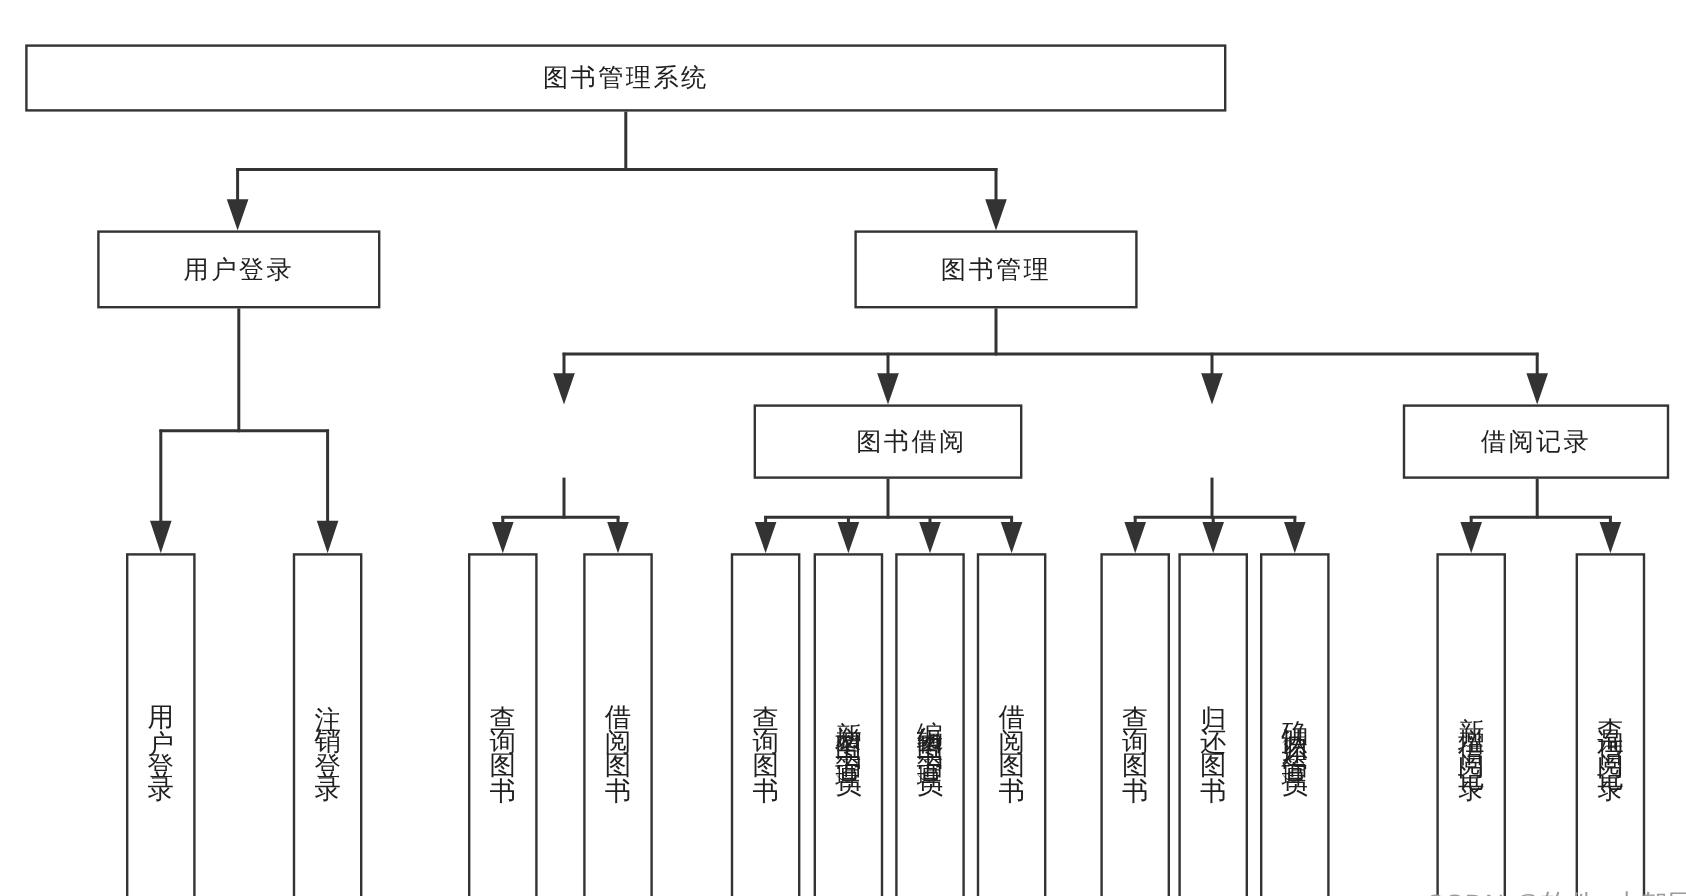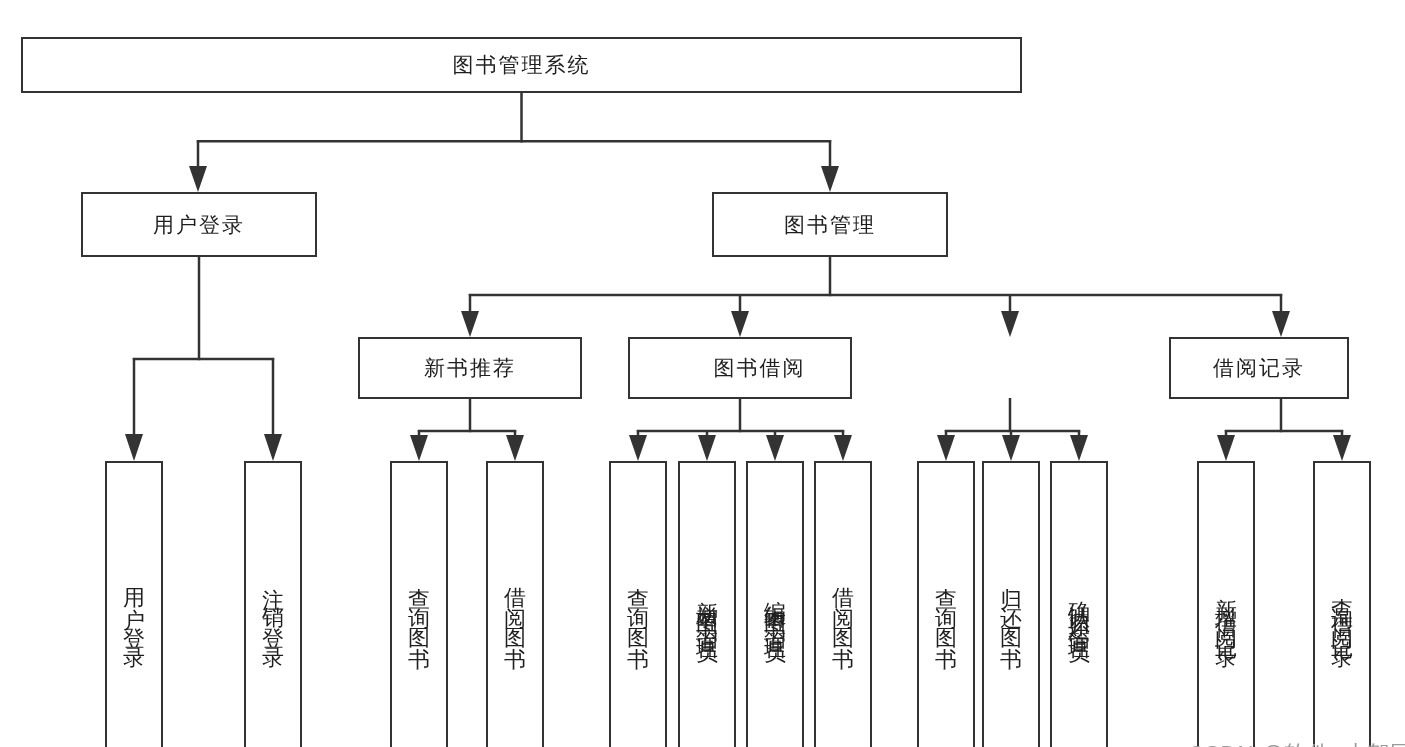--- a/index.html
+++ b/index.html
@@ -130,27 +130,24 @@
     <span class="hlabel">图书管理系统</span>
   </div>
 
   <div class="box" style="left:81px;top:168px;width:236px;height:65px;">
     <span class="hlabel">用户登录</span>
   </div>
   <div class="box" style="left:712px;top:168px;width:236px;height:65px;text-align:right;">
     <span class="hlabel">图书管理</span>
   </div>
 
-  <div class="box" style="left:358px;top:313px;width:224px;height:62px;">
-    <span class="hlabel">新书推荐</span>
-  </div>
   <div class="box" style="left:628px;top:313px;width:224px;height:62px;padding-left:39px;">
     <span class="hlabel">图书借阅</span>
   </div>
-  <div class="box" style="left:1169px;top:313px;width:180px;height:62px;">
+  <div class="box" style="left:1169px;top:313px;width:222px;height:62px;">
     <span class="hlabel">借阅记录</span>
   </div>
 
   <div class="box" style="left:105px;top:437px;width:58px;height:297px;">
     <span class="vlabel len4">用户登录</span>
   </div>
   <div class="box" style="left:244px;top:437px;width:58px;height:297px;">
     <span class="vlabel len4">注销登录</span>
   </div>
 

